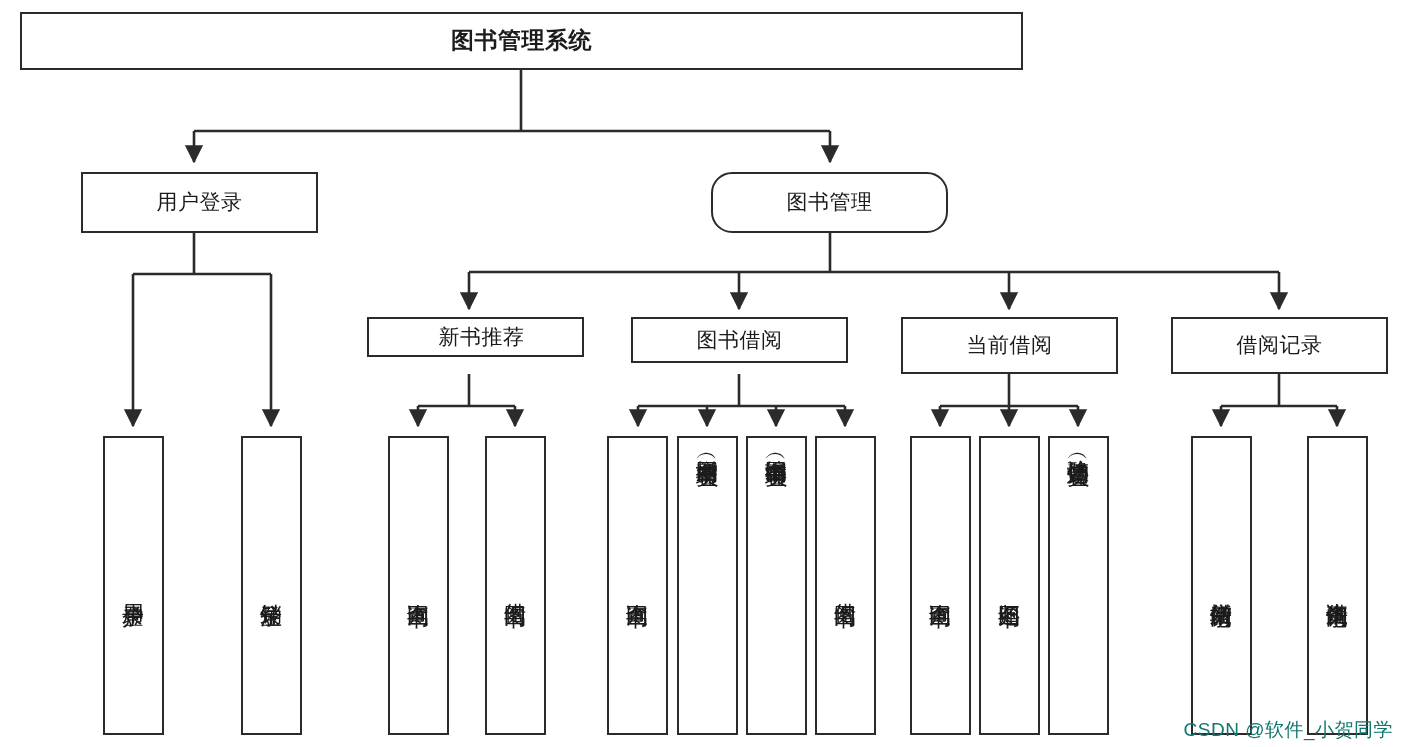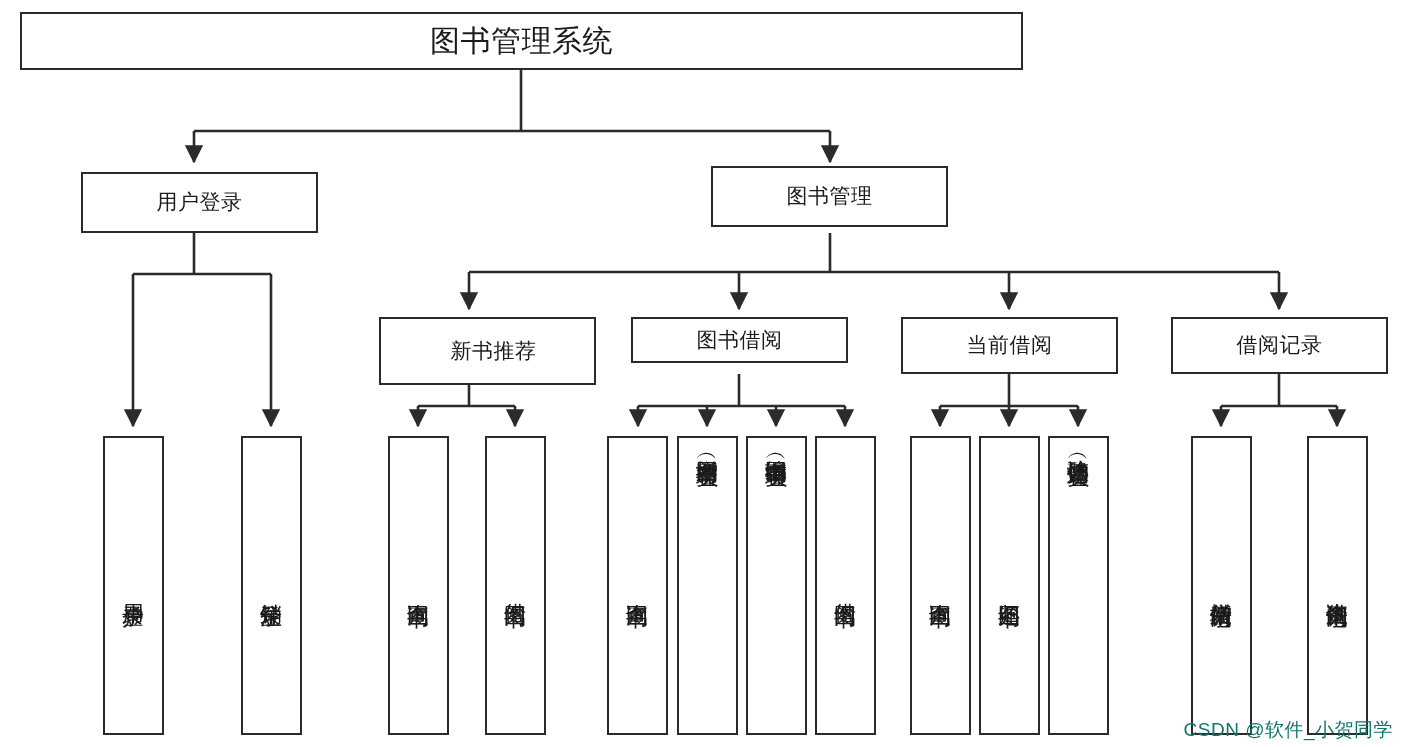--- a/index.html
+++ b/index.html
@@ -41,21 +41,22 @@
     text-align: center;
     line-height: 1.18;
   }
   
   .node.horiz .label {
     font-size: 21px;
     letter-spacing: 0.5px;
     white-space: nowrap;
   }
   .node.root .label {
-    font-size: 30px;
+    font-size: 23px;
+    font-weight: bold;
   }
   
   .node.vert {
     align-items: flex-start;
     padding-top: 4px;
   }
   .node.vert .label {
     writing-mode: vertical-rl;
     text-orientation: upright;
     font-size: 22px;
@@ -136,25 +137,25 @@
   </svg>
 
   <div class="node horiz root" style="left:20px; top:12px; width:1003px; height:58px;">
     <span class="label">图书管理系统</span>
   </div>
 
   <div class="node horiz" style="left:81px; top:172px; width:237px; height:61px;">
     <span class="label">用户登录</span>
   </div>
 
-  <div class="node horiz" style="left:711px; top:166px; width:237px; height:61px;">
+  <div class="node horiz" style="left:711px; top:172px; width:237px; height:61px;border-radius:21px;">
     <span class="label">图书管理</span>
   </div>
 
-  <div class="node horiz" style="left:379px; top:317px; width:217px; height:68px;padding-left:12px;">
+  <div class="node horiz" style="left:367px; top:317px; width:217px; height:40px;padding-left:12px;">
     <span class="label">新书推荐</span>
   </div>
 
   <div class="node horiz" style="left:631px; top:317px; width:217px; height:46px;">
     <span class="label">图书借阅</span>
   </div>
 
   <div class="node horiz" style="left:1171px; top:317px; width:217px; height:57px;">
     <span class="label">借阅记录</span>
   </div>

